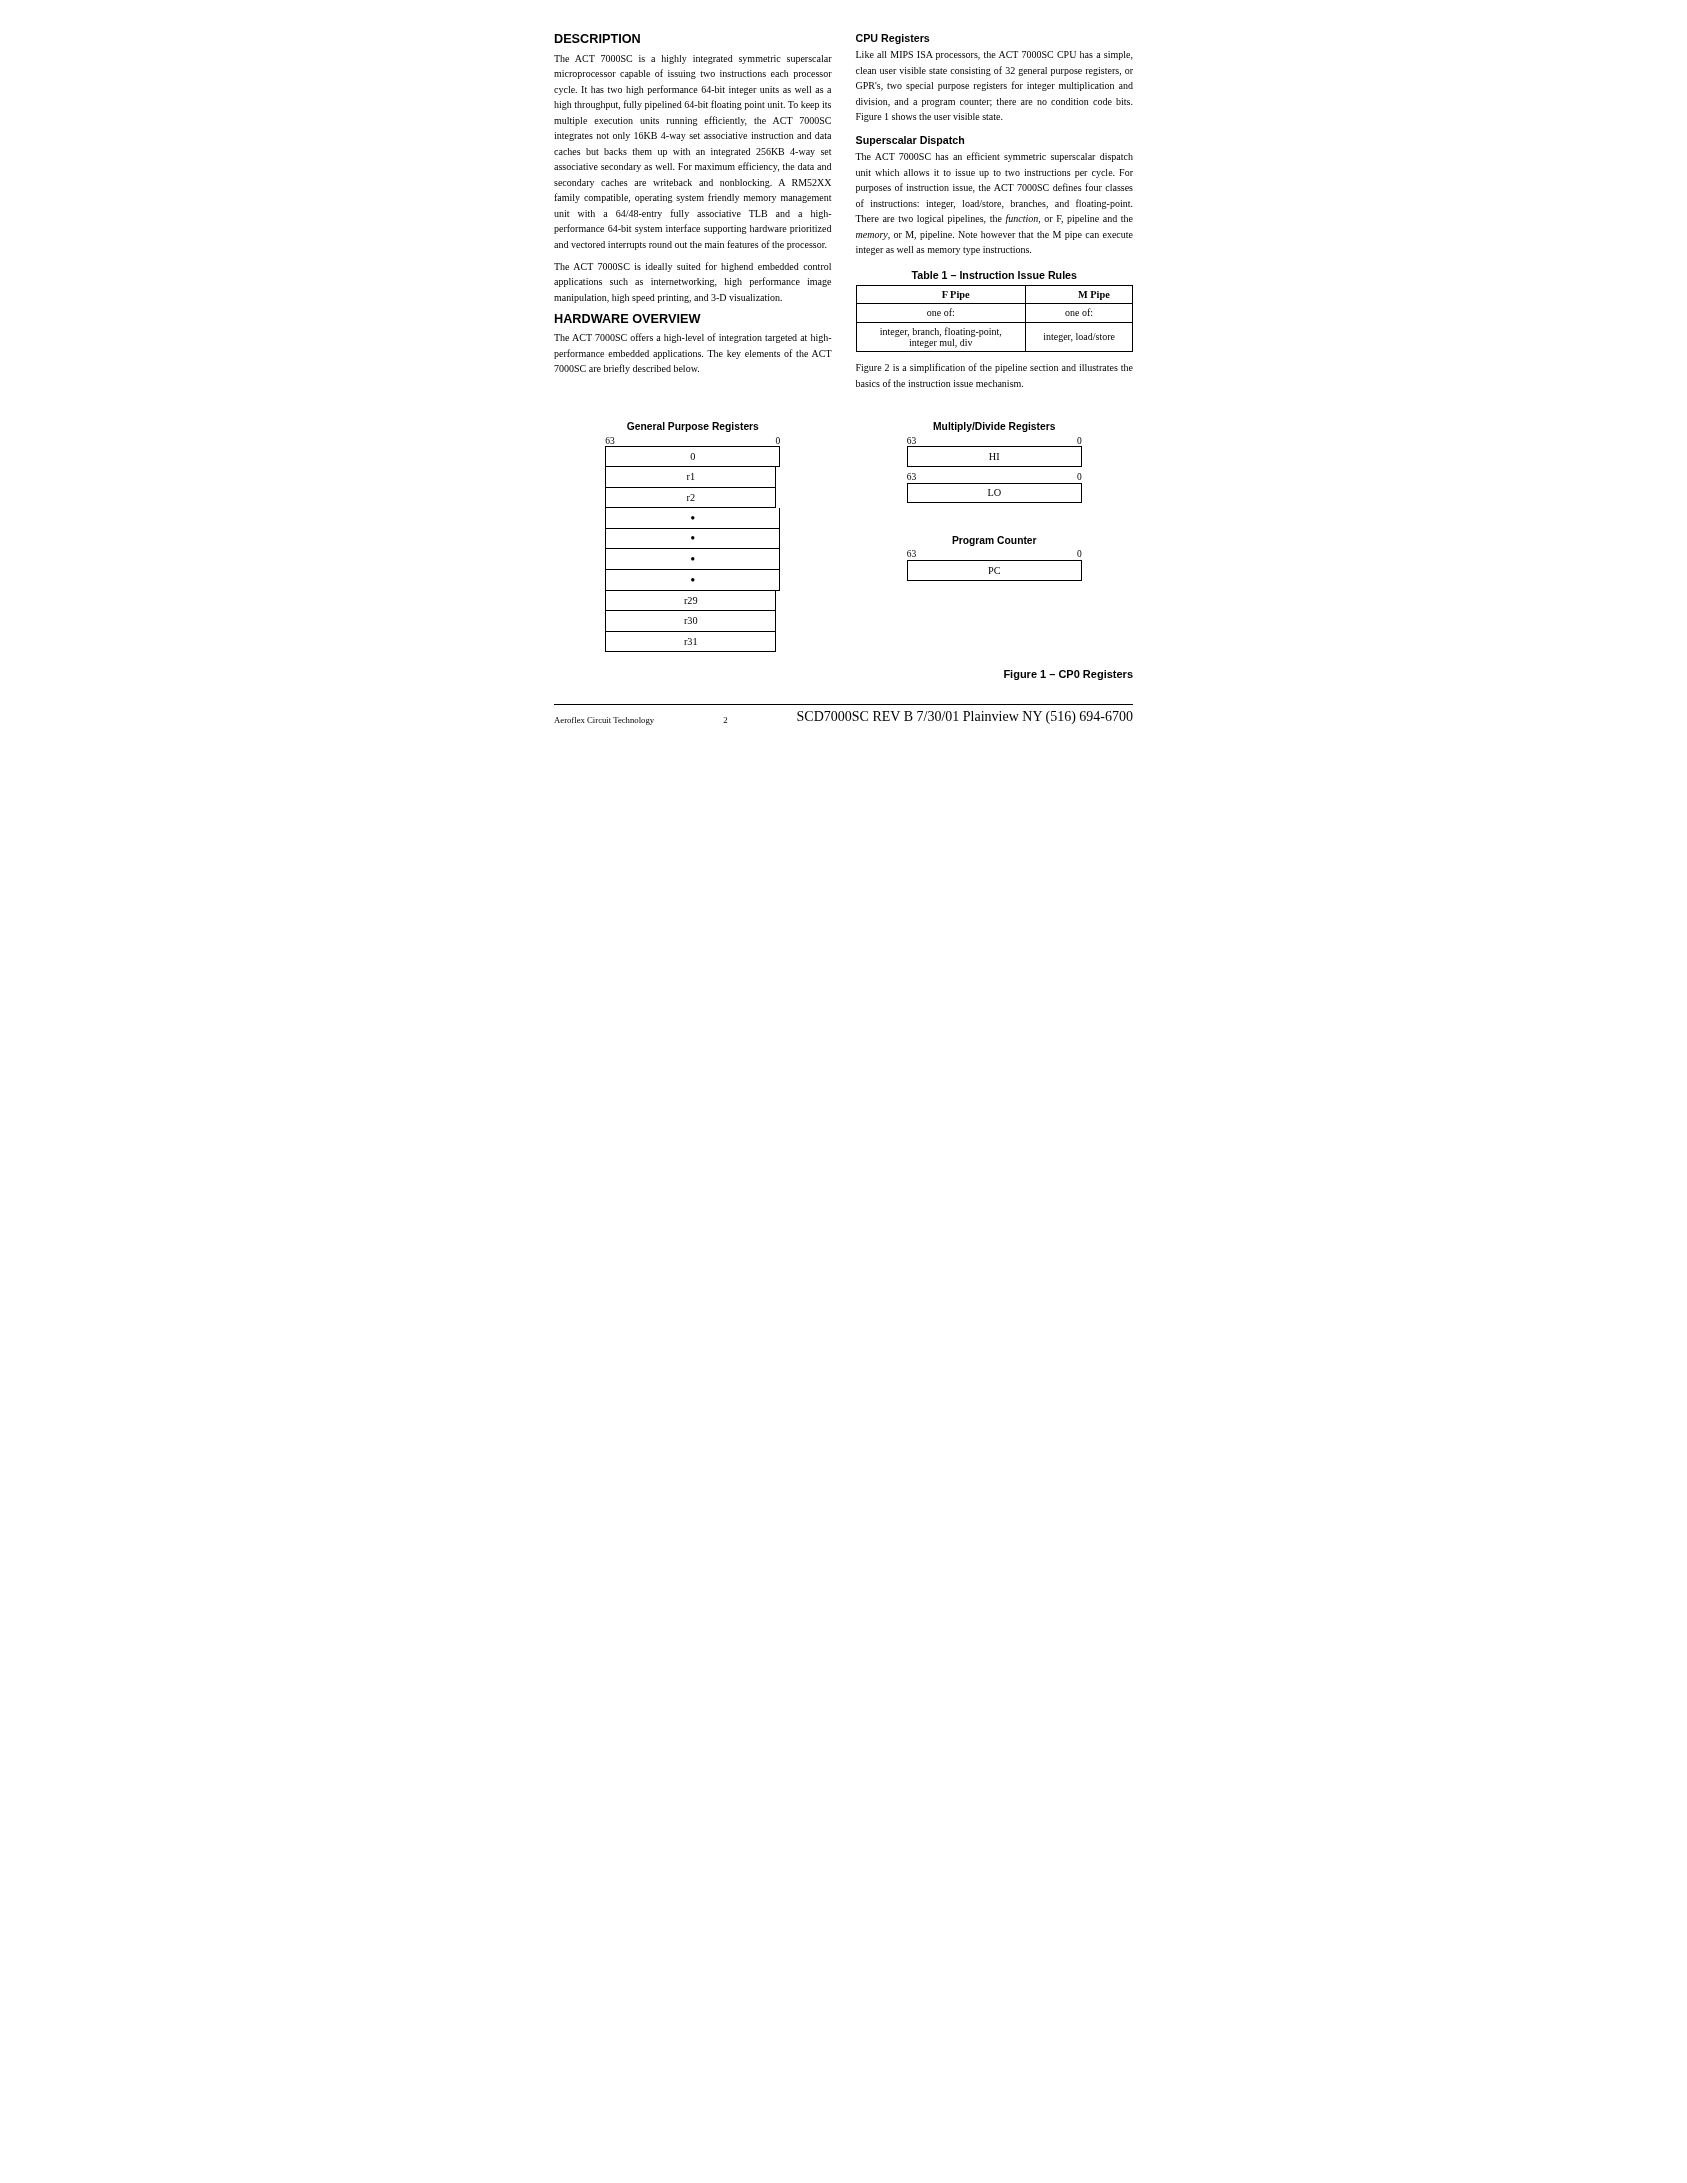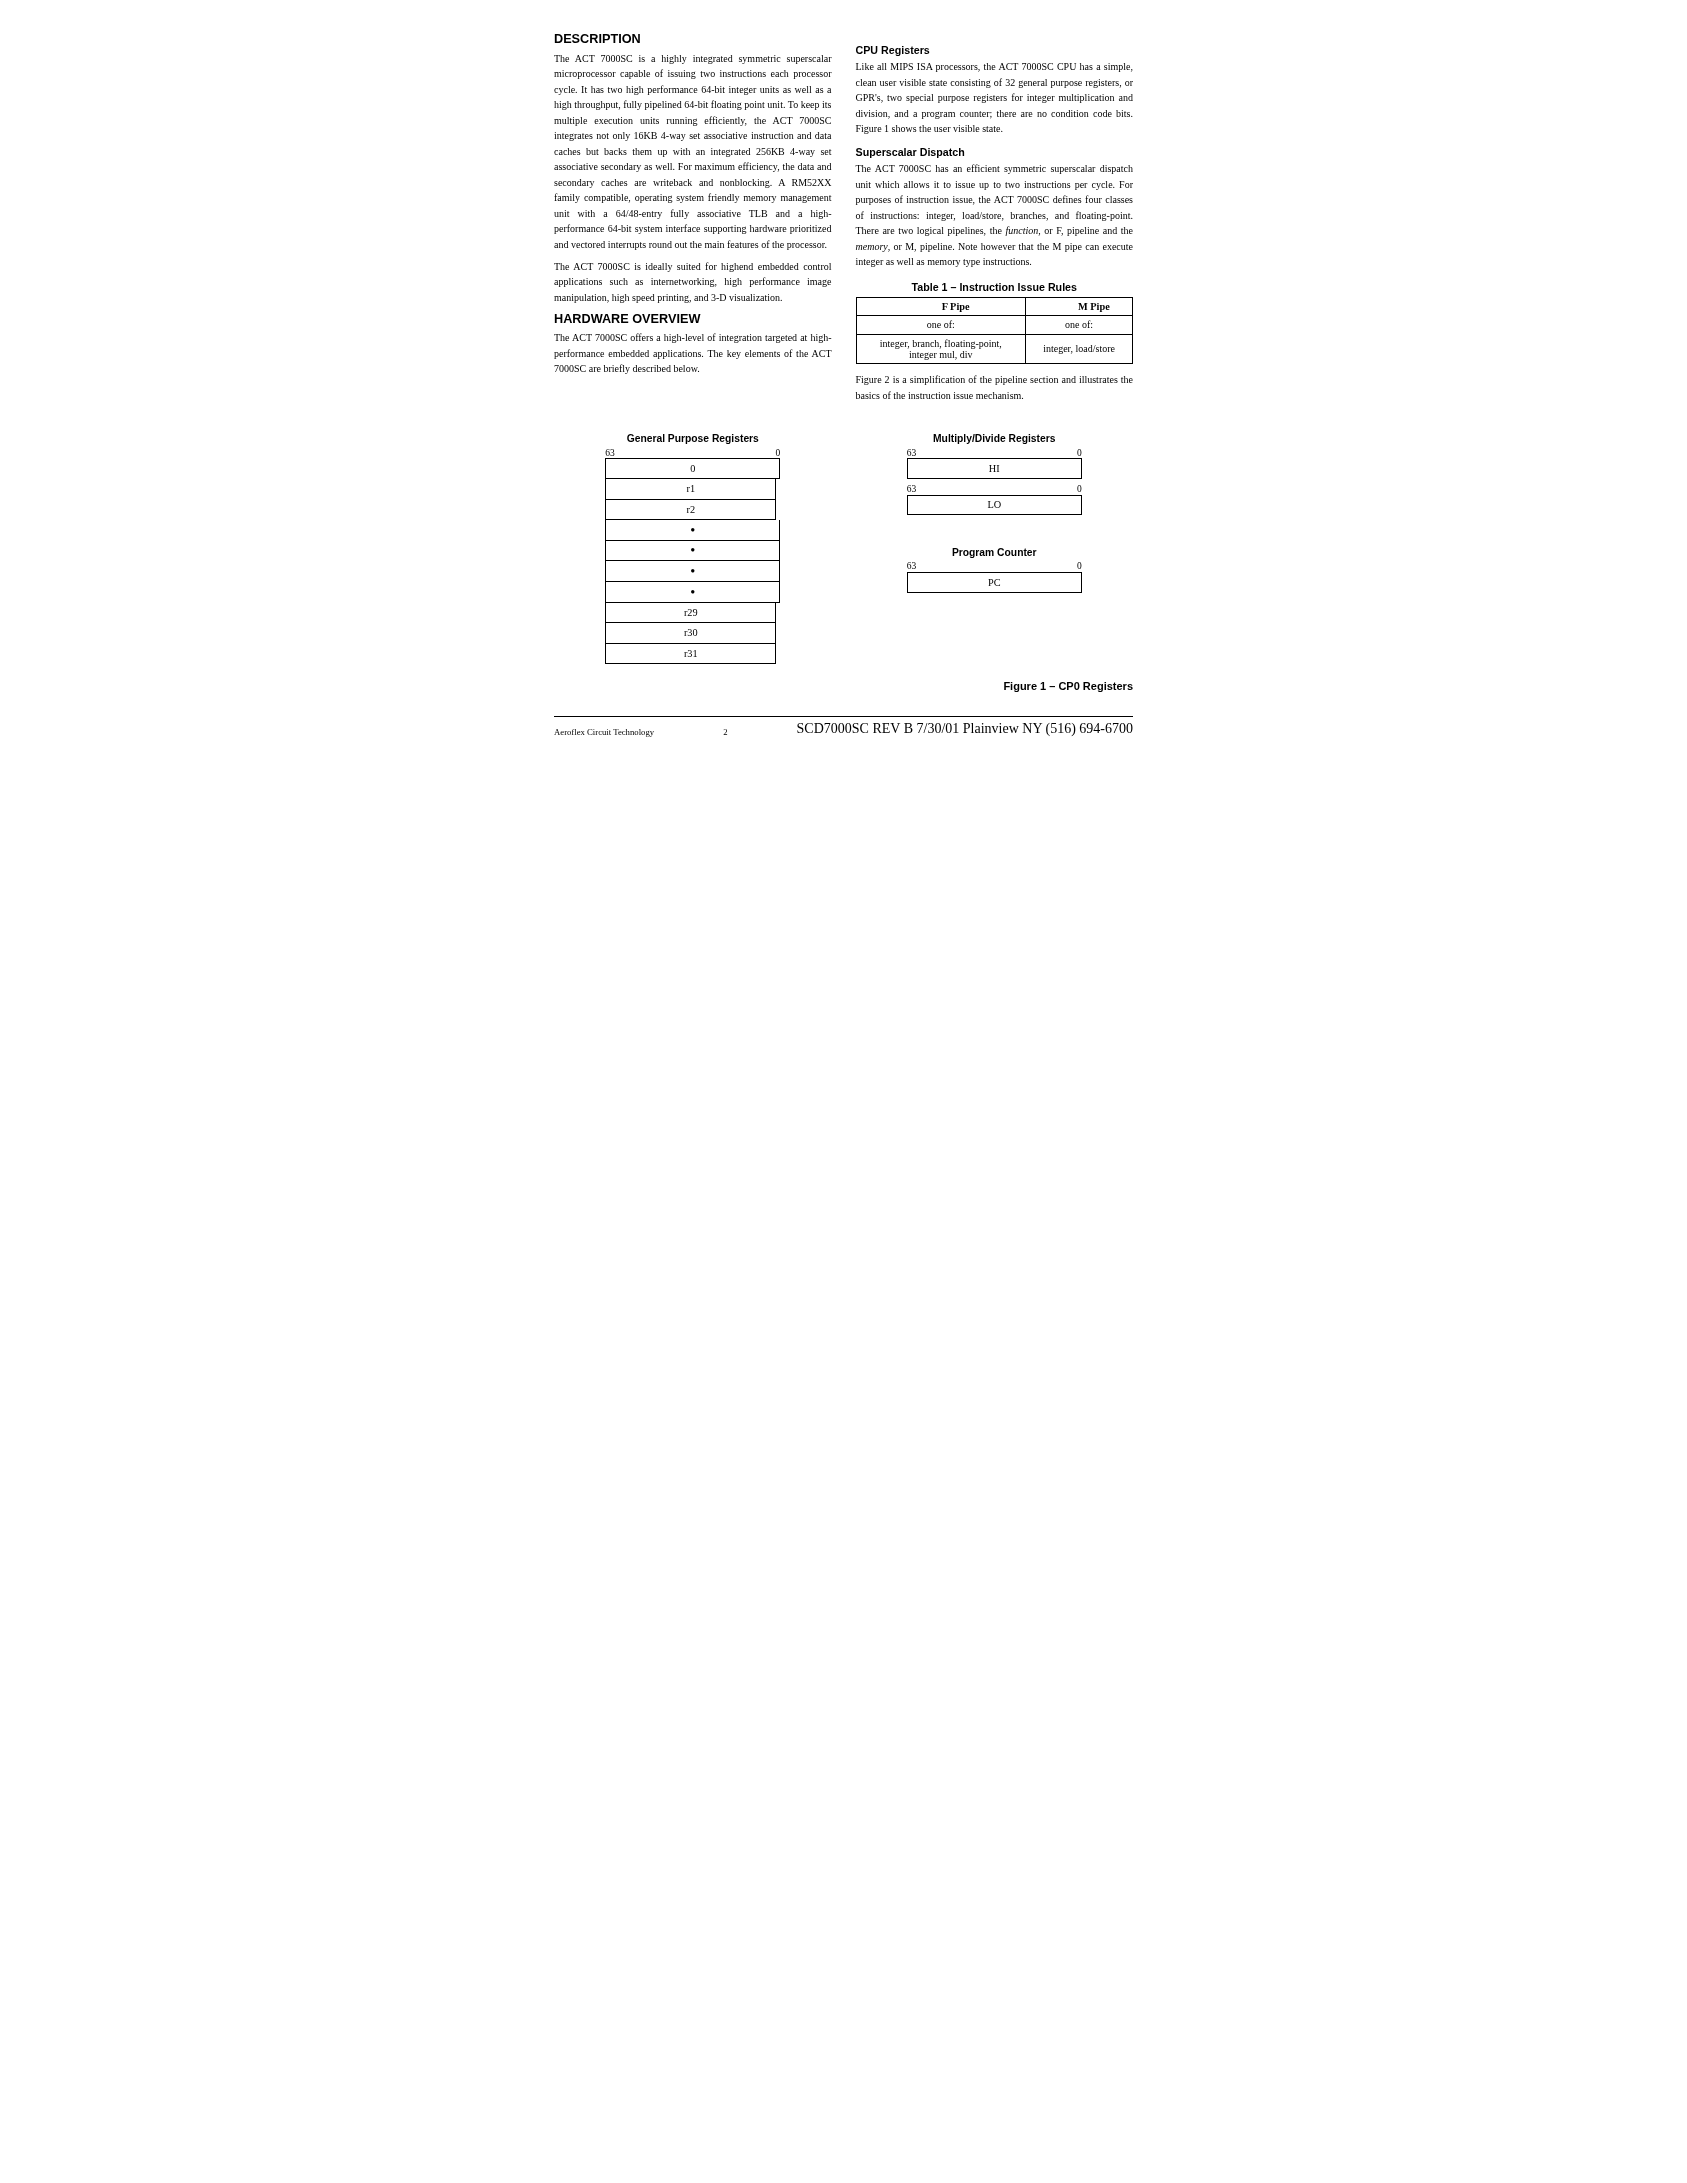--- a/index.html
+++ b/index.html
@@ -218,21 +218,21 @@
     <div class="col-left">
       <h2 class="section-title">DESCRIPTION</h2>
       <p class="body-text">The ACT 7000SC is a highly integrated symmetric superscalar microprocessor capable of issuing two instructions each processor cycle. It has two high performance 64-bit integer units as well as a high throughput, fully pipelined 64-bit floating point unit. To keep its multiple execution units running efficiently, the ACT 7000SC integrates not only 16KB 4-way set associative instruction and data caches but backs them up with an integrated 256KB 4-way set associative secondary as well. For maximum efficiency, the data and secondary caches are writeback and nonblocking. A RM52XX family compatible, operating system friendly memory management unit with a 64/48-entry fully associative TLB and a high-performance 64-bit system interface supporting hardware prioritized and vectored interrupts round out the main features of the processor.</p>
       <p class="body-text">The ACT 7000SC is ideally suited for highend embedded control applications such as internetworking, high performance image manipulation, high speed printing, and 3-D visualization.</p>
 
       <h2 class="section-title">HARDWARE OVERVIEW</h2>
       <p class="body-text">The ACT 7000SC offers a high-level of integration targeted at high-performance embedded applications. The key elements of the ACT 7000SC are briefly described below.</p>
     </div>
 
     <div class="col-right">
-      <h3 class="subsection-title" style="margin-top:12px">CPU Registers</h3>
+      <h3 class="subsection-title" style="margin-top:0">CPU Registers</h3>
       <p class="body-text">Like all MIPS ISA processors, the ACT 7000SC CPU has a simple, clean user visible state consisting of 32 general purpose registers, or GPR's, two special purpose registers for integer multiplication and division, and a program counter; there are no condition code bits. Figure 1 shows the user visible state.</p>
 
       <h3 class="subsection-title">Superscalar Dispatch</h3>
       <p class="body-text">The ACT 7000SC has an efficient symmetric superscalar dispatch unit which allows it to issue up to two instructions per cycle. For purposes of instruction issue, the ACT 7000SC defines four classes of instructions: integer, load/store, branches, and floating-point. There are two logical pipelines, the <span class="italic">function</span>, or F, pipeline and the <span class="italic">memory</span>, or M, pipeline. Note however that the M pipe can execute integer as well as memory type instructions.</p>
 
       <div class="table-section">
         <div class="table-title">Table 1 – Instruction Issue Rules</div>
         <table class="issue-table">
           <thead>
             <tr>

